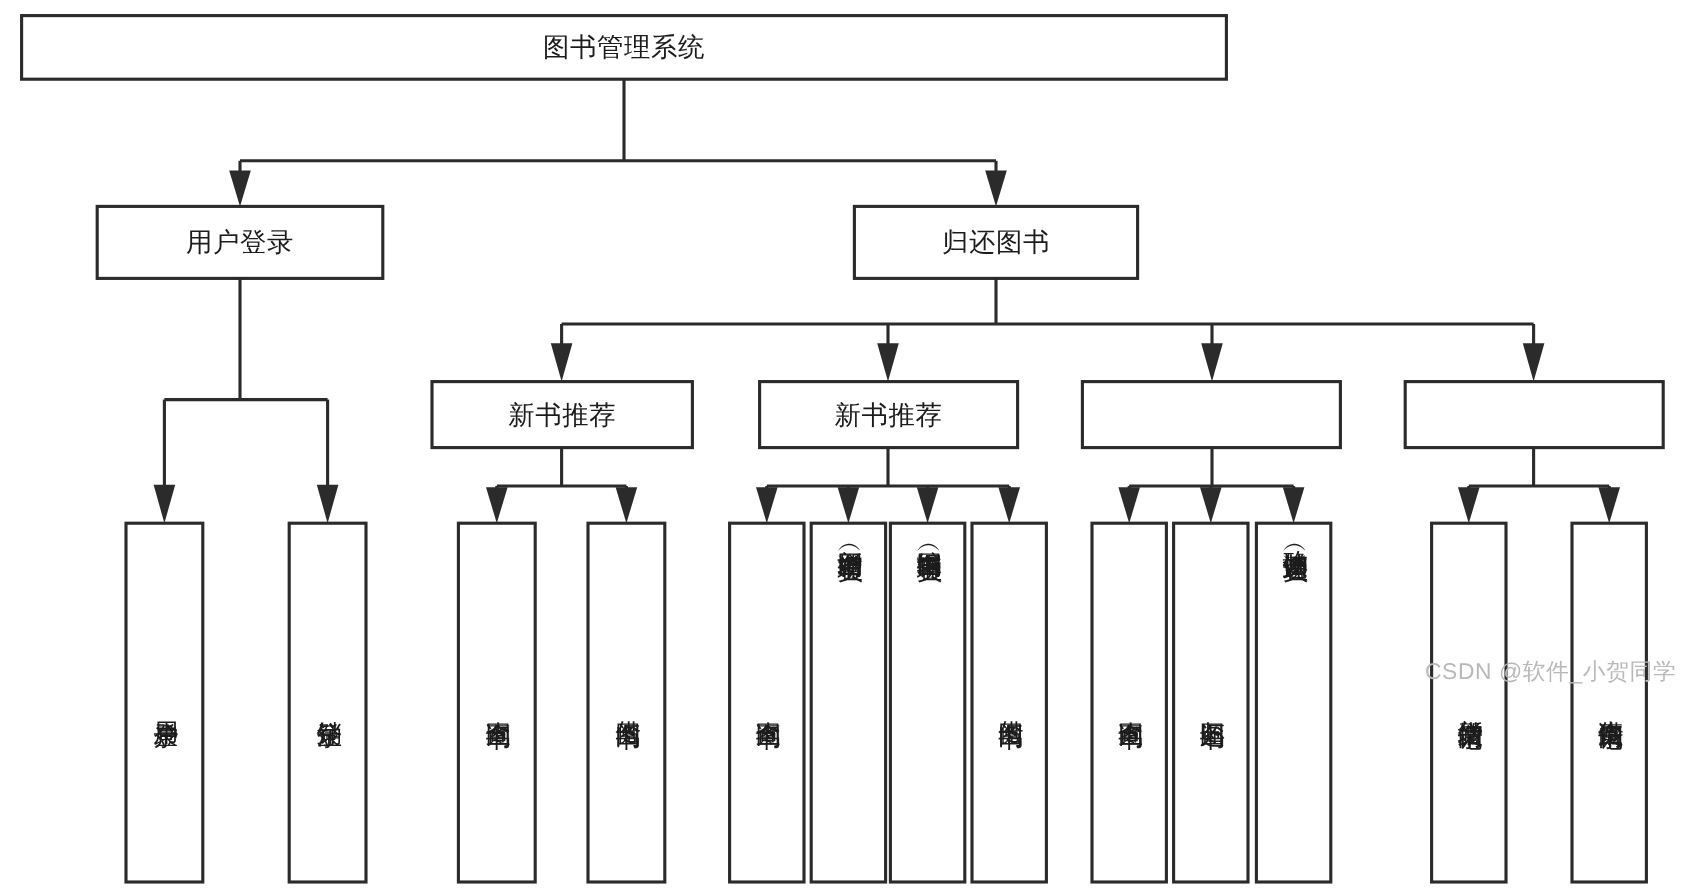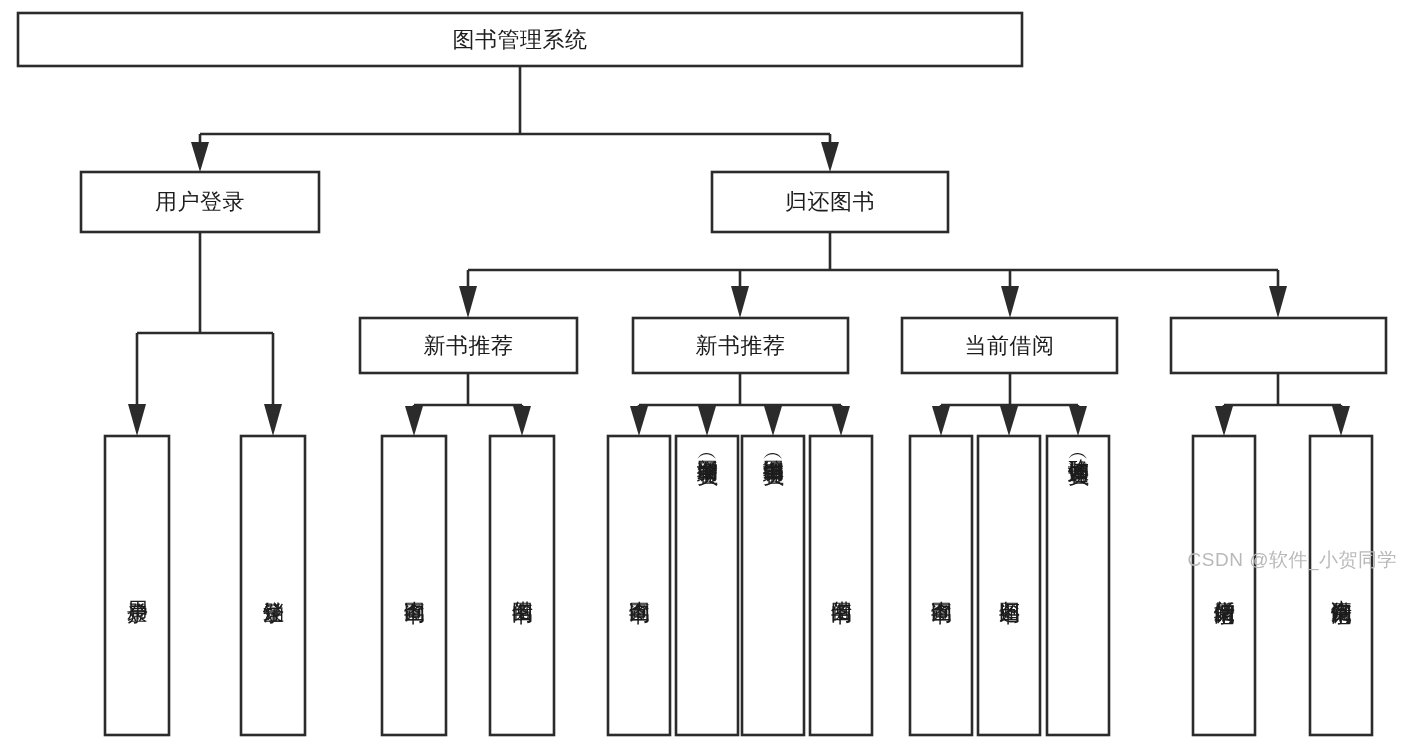--- a/index.html
+++ b/index.html
@@ -184,21 +184,20 @@
   <div class="htext-wrap" style="left:18px; top:13px; width:1004px; height:53px;">图书管理系统</div>
 
   <div class="htext-wrap" style="left:81px; top:172px; width:238px; height:60px;">用户登录</div>
 
   <div class="htext-wrap" style="left:712px; top:172px; width:236px; height:60px;">归还图书</div>
 
   <div class="htext-wrap" style="left:360px; top:318px; width:217px; height:55px;">新书推荐</div>
 
   <div class="htext-wrap" style="left:633px; top:318px; width:215px; height:55px;">新书推荐</div>
 
-  <div class="htext-wrap" style="left:902px; top:318px; width:215px; height:55px;">当前借阅</div>
 
 
   <div class="vtext-wrap" style="left:105px; top:436px; width:64px; height:299px;">用户登录</div>
 
   <div class="vtext-wrap" style="left:241px; top:436px; width:64px; height:299px;">注销登录</div>
 
   <div class="vtext-wrap" style="left:382px; top:436px; width:64px; height:299px;">查询图书</div>
 
   <div class="vtext-wrap" style="left:490px; top:436px; width:64px; height:299px;">借阅图书</div>
 

